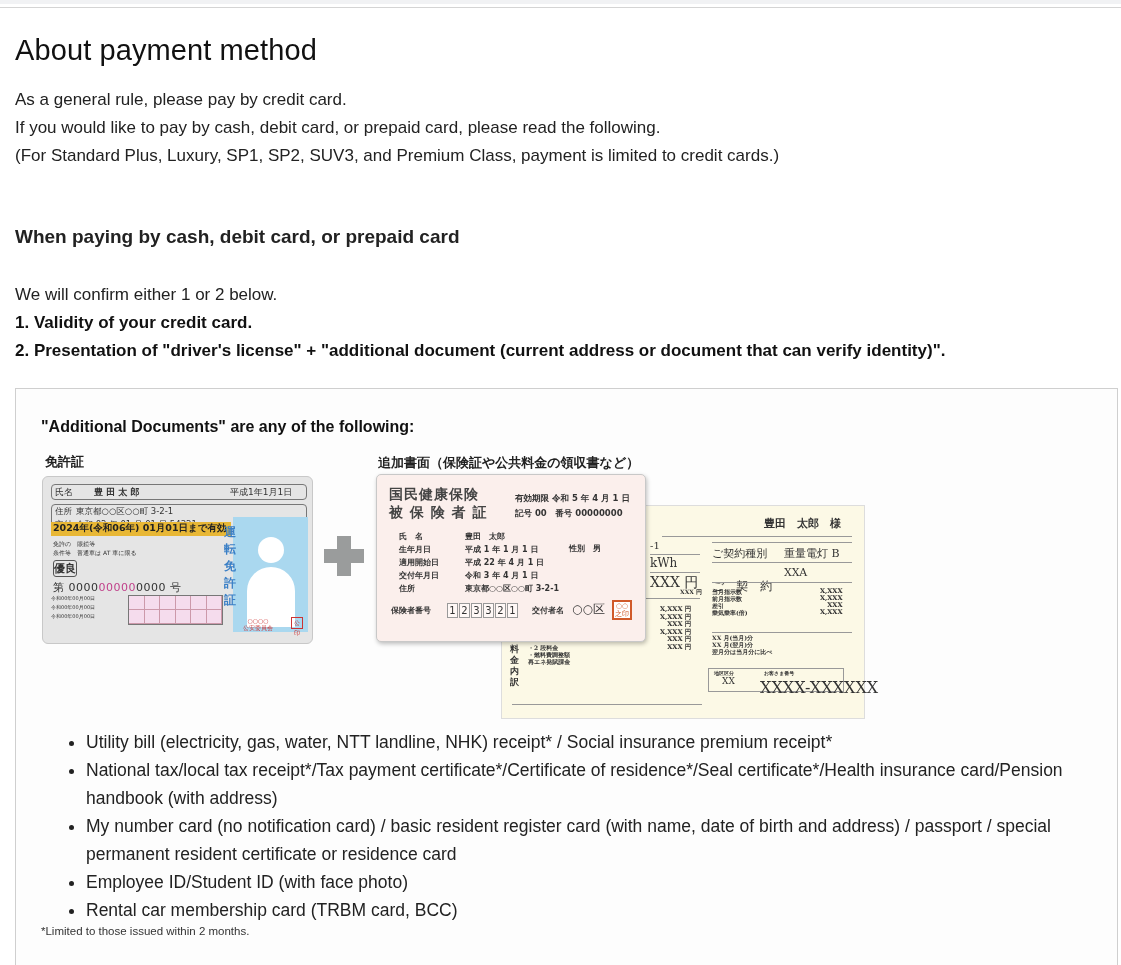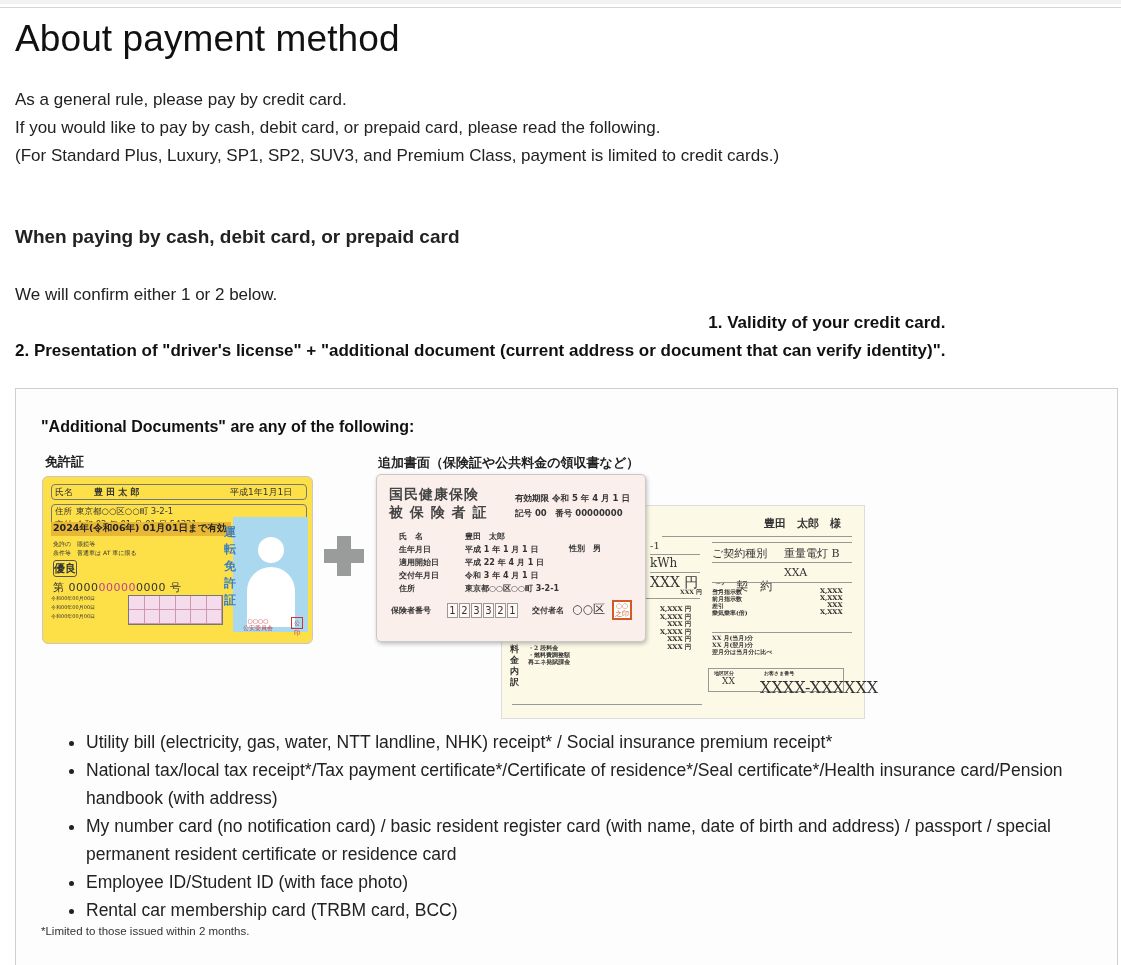--- a/index.html
+++ b/index.html
@@ -2,39 +2,39 @@
 <html><head>
 <meta charset="utf-8">
 <style>
   * { box-sizing: border-box; margin: 0; padding: 0; }
   html, body { width: 1121px; height: 965px; overflow: hidden; background: #fff; }
   body { font-family: "Liberation Sans", "DejaVu Sans", sans-serif; color: #222; position: relative; }
 
   .topbar { position: absolute; left: 0; top: 0; width: 1121px; height: 4px; background: #f1f2f4; }
   .topline { position: absolute; left: 0; top: 7px; width: 1121px; height: 1px; background: #d4d4d4; }
 
-  .page-title { position: absolute; left: 15px; top: 18px; font-size: 37px; font-weight: 500; color: #111; letter-spacing: 0.1px; }
+  .page-title { position: absolute; left: 15px; top: 34px; font-size: 29px; font-weight: 500; color: #111; letter-spacing: 0.1px; }
 
   .intro { position: absolute; left: 15px; top: 86px; font-size: 17px; line-height: 28px; color: #222; }
   .intro p { white-space: nowrap; }
 
   .subheading { position: absolute; left: 15px; top: 226px; font-size: 19px; color: #222; }
 
   .confirm { position: absolute; left: 15px; top: 281px; font-size: 17px; line-height: 28px; color: #222; }
-  .confirm .bold { font-weight: bold; color: #111; white-space: nowrap; text-align: right; }
+  .confirm .bold { font-weight: bold; color: #111; white-space: nowrap; }
 
   .docbox { position: absolute; left: 15px; top: 388px; width: 1103px; height: 590px; border: 1px solid #cfcfcf; background: #fdfdfd; }
 
   .docbox-title { position: absolute; left: 25px; top: 29px; font-size: 16px; font-weight: bold; color: #111; }
 
   .label-license { position: absolute; left: 29px; top: 64px; font-size: 13px; font-weight: bold; color: #222; }
   .label-additional { position: absolute; left: 362px; top: 65px; font-size: 13px; font-weight: bold; color: #222; }
 
   
-  .license { position: absolute; left: 26px; top: 87px; width: 271px; height: 168px; border: 1px solid #c8c8c8; border-radius: 6px; background: #fde047; font-family: "DejaVu Sans", sans-serif; color: #333; }
+  .license { position: absolute; left: 26px; top: 87px; width: 271px; height: 168px; border: 1px solid #c8c8c8; border-radius: 6px; background: #e5e5e5; font-family: "DejaVu Sans", sans-serif; color: #333; }
   .lic-row1 { position: absolute; left: 8px; top: 7px; width: 256px; height: 16px; border: 1px solid #777; border-radius: 4px; font-size: 9px; }
   .lic-row1 .f { position: absolute; top: 1px; }
   .lic-addr { position: absolute; left: 8px; top: 27px; width: 256px; height: 28px; border: 1px solid #777; border-radius: 4px 4px 0 0; font-size: 8.5px; }
   .lic-addr div { position: absolute; white-space: nowrap; }
   .lic-photo { position: absolute; left: 190px; top: 40px; width: 75px; height: 115px; background: #aad8ef; }
   .lic-head { position: absolute; left: 25px; top: 20px; width: 26px; height: 26px; background: #fff; border-radius: 50%; }
   .lic-body { position: absolute; left: 14px; top: 50px; width: 48px; height: 60px; background: #fff; border-radius: 24px 24px 0 0; }
   .lic-expire { position: absolute; left: 8px; top: 45px; width: 180px; height: 14px; background: #e8b735; font-size: 9.5px; font-weight: bold; color: #222; padding-left: 2px; white-space: nowrap; }
   .lic-vert { position: absolute; left: 181px; top: 47px; width: 12px; font-size: 12px; color: #3a7fc6; line-height: 17px; font-weight: bold; }
   .lic-cond { position: absolute; left: 10px; top: 62px; font-size: 6px; line-height: 9px; white-space: nowrap; }

